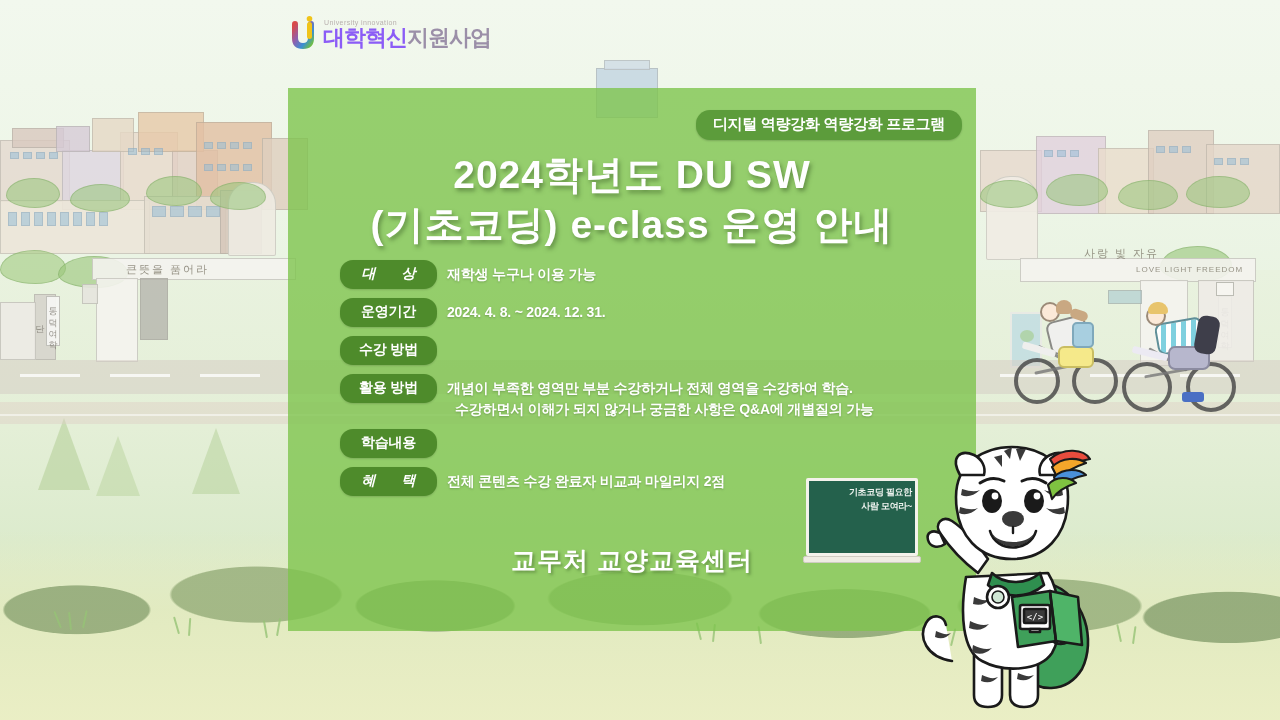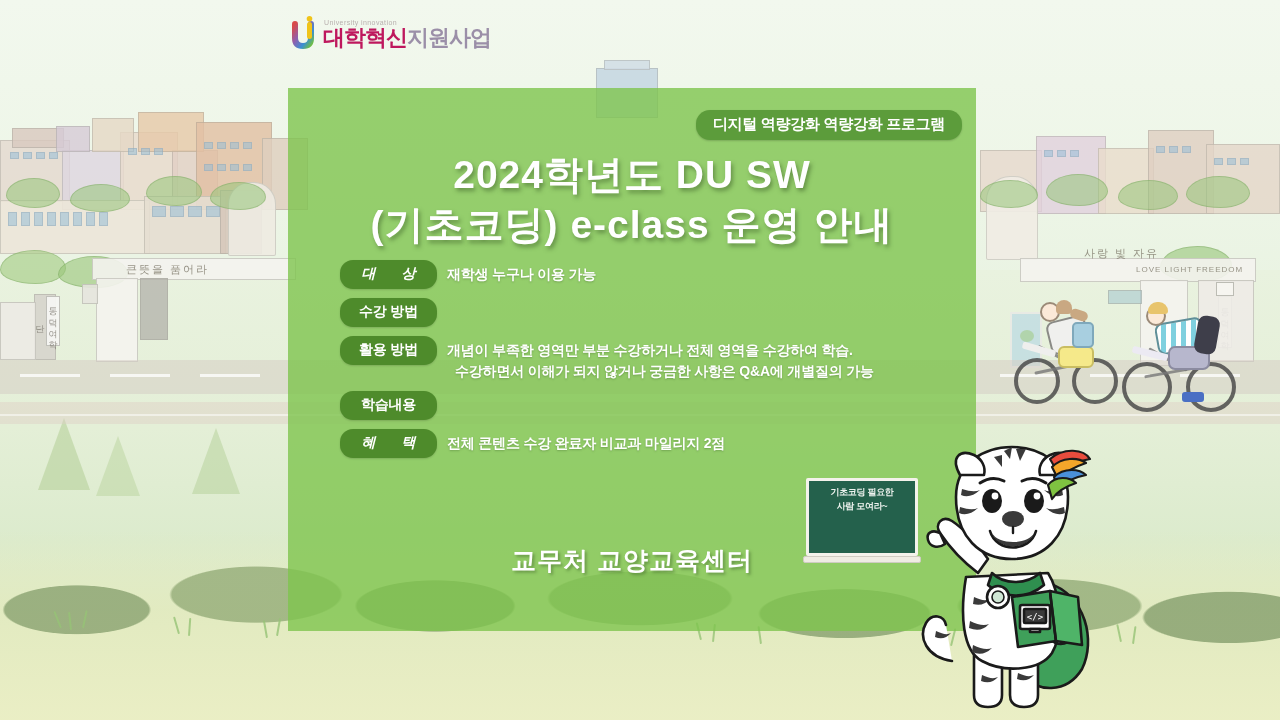--- a/index.html
+++ b/index.html
@@ -117,21 +117,21 @@
   }
   #logo-text-block { position: relative; padding-bottom: 1px; }
   #logo-en {
     font-size: 7px; color: #b8b0ae; letter-spacing: .4px;
     margin-bottom: 1px; margin-left: 1px; white-space: nowrap;
   }
   #logo-kr {
     font-size: 22px; font-weight: 700; letter-spacing: -1px;
     white-space: nowrap; line-height: 1;
   }
-  #logo-kr .k1 { color: #be185d; }
+  #logo-kr .k1 { color: #8b5cf6; }
   #logo-kr .k2 { color: #9b8fa8; }
 
   
   #badge-row {
     position: absolute; right: 14px; top: 22px; z-index: 10;
   }
   #badge {
     display: inline-block;
     background: #5c9c3b;
     color: #ffffff;
@@ -207,21 +207,21 @@
     border-radius: 2px;
   }
   #bb-ledge {
     position: absolute; left: -3px; bottom: -7px;
     width: 118px; height: 7px; background: #efece3;
     border: 1px solid #cfccc2; border-radius: 2px;
   }
   #bb-text {
     position: absolute; inset: 8px 6px;
     color: #eef3ef; font-size: 9px; font-weight: 700;
-    line-height: 1.55; text-align: center;
+    line-height: 1.55; text-align: right;
     letter-spacing: -.3px;
   }
   #bb-text span { display: block; }
 
   
   #tiger { position: absolute; left: 900px; top: 445px; width: 230px; height: 275px; z-index: 9; }
 
   
   .nosel { user-select: none; }
 </style>
@@ -481,20 +481,26 @@
 
     <div id="rows">
 
       <div class="row">
         <div class="pill spaced">대    상</div>
         <div class="row-val">
           <span>재학생 누구나 이용 가능</span>
         </div>
       </div>
 
+      <div class="row">
+        <div class="pill">운영기간</div>
+        <div class="row-val">
+          <span>2024. 4. 8. ~ 2024. 12. 31.</span>
+        </div>
+      </div>
 
       <div class="row">
         <div class="pill">수강 방법</div>
       </div>
 
       <div class="row tall">
         <div class="pill">활용 방법</div>
         <div class="row-val">
           <span>개념이 부족한 영역만 부분 수강하거나 전체 영역을 수강하여 학습.</span>
           <span class="line2">수강하면서 이해가 되지 않거나 궁금한 사항은 Q&amp;A에 개별질의 가능</span>

